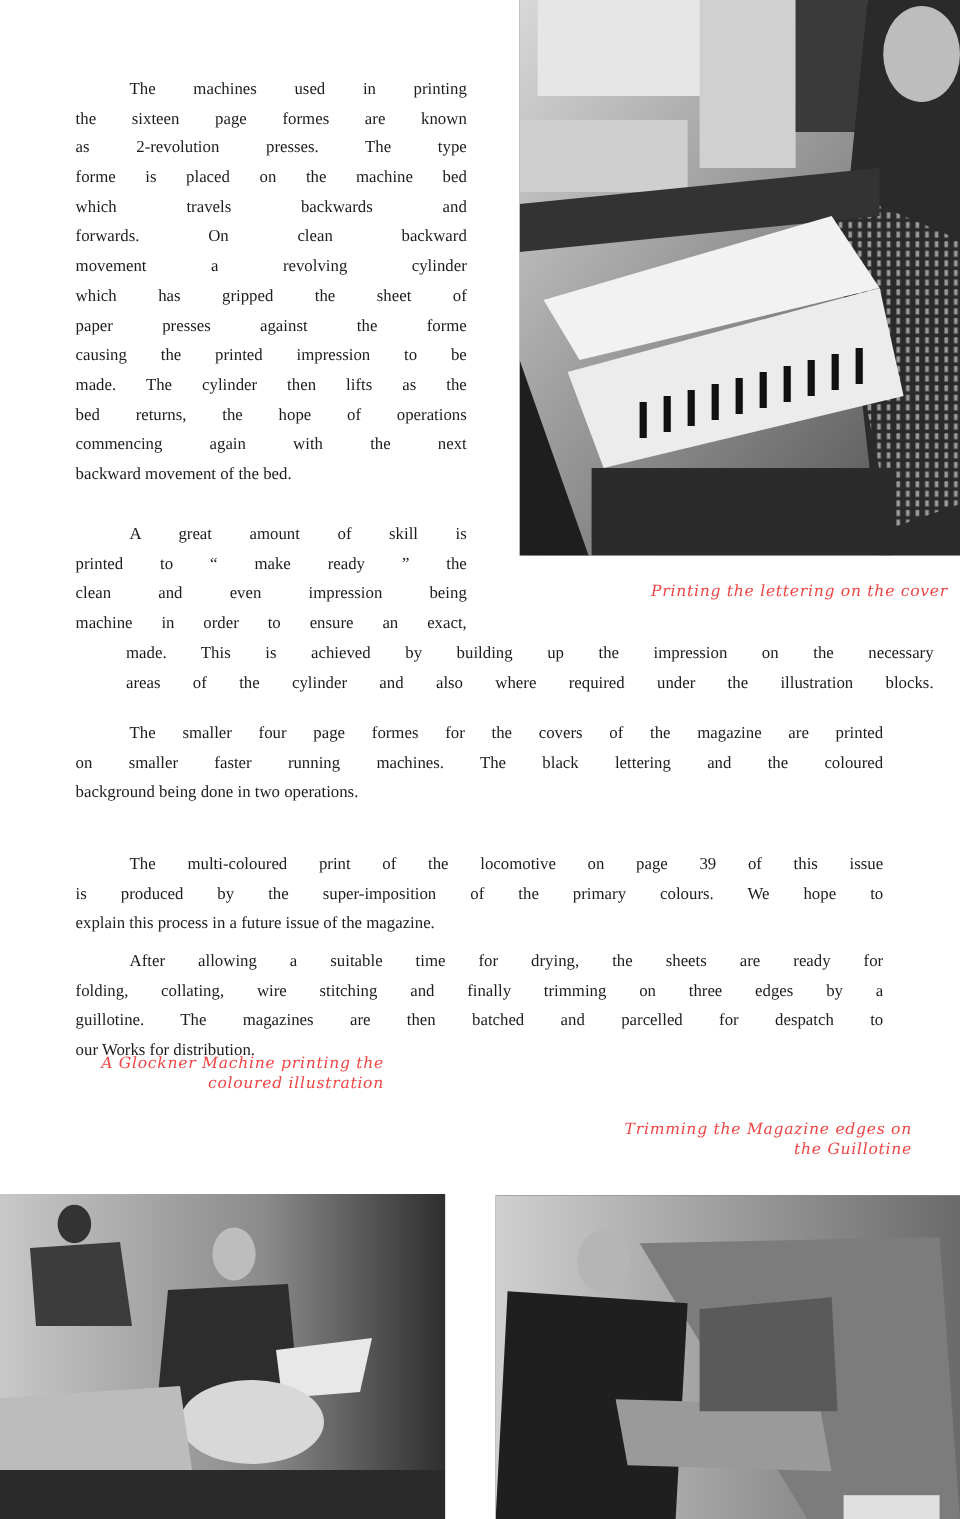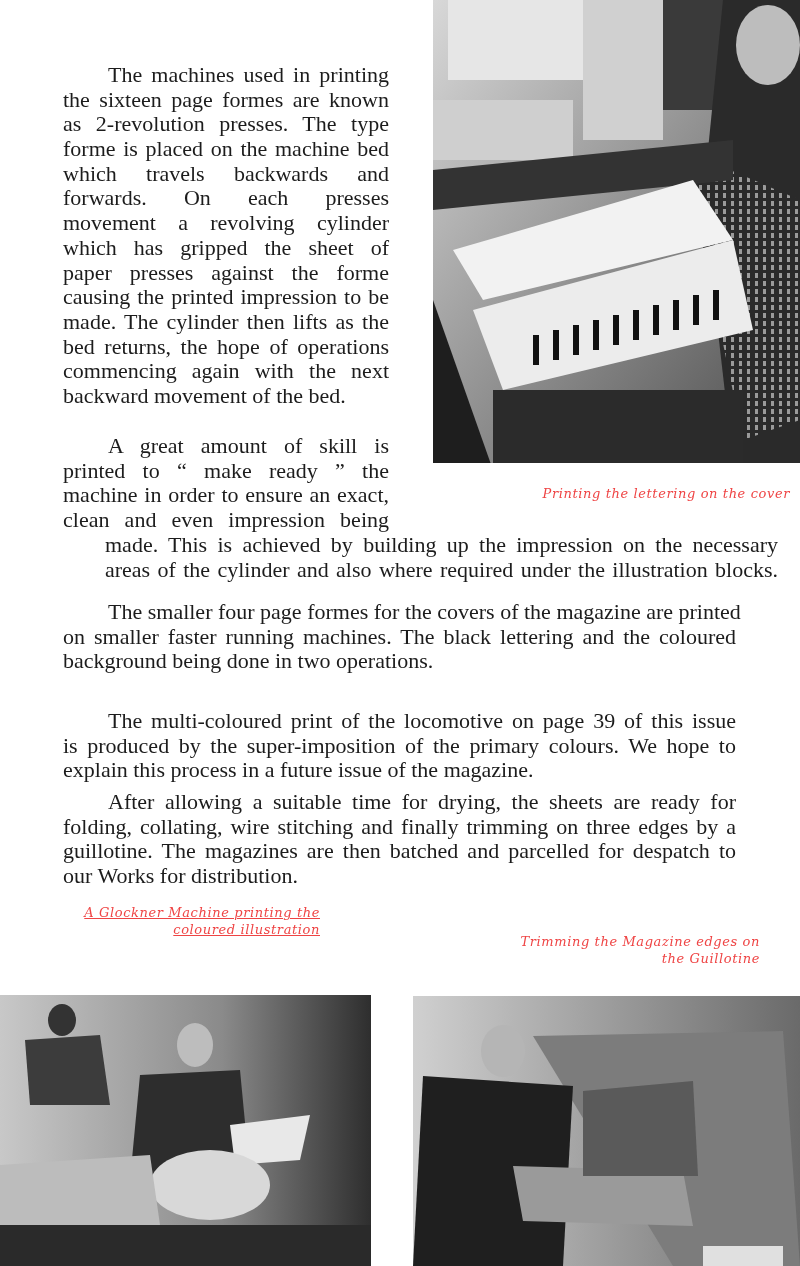--- a/index.html
+++ b/index.html
@@ -33,27 +33,27 @@
       position: absolute;
       font-family: "DejaVu Serif", "Liberation Serif", serif;
       font-style: italic;
       font-size: 13px;
       letter-spacing: 0.6px;
       color: #ef4444;
       text-align: right;
       line-height: 17px;
     }
     #cap-top { left: 470px; top: 485px; width: 320px; }
-    #cap-bl  { left: 20px; top: 904px; width: 300px; text-decoration: underline; }
+    #cap-bl  { left: 20px; top: 878px; width: 300px; }
     #cap-br  { left: 460px; top: 933px; width: 300px; }
 
     
     .para {
       position: absolute;
-      font-size: 22px;
+      font-size: 14px;
       line-height: 24.7px;
       text-align: justify;
       margin: 0;
     }
     .para .line {
       display: block;
       text-align: justify;
       text-align-last: justify;
       white-space: nowrap;
       height: 24.7px;
@@ -112,36 +112,36 @@
       <rect x="60" y="390" width="250" height="73" fill="#2b2b2b"></rect>
     </svg>
   </div>
 
   <div class="para" id="p1">
     <span class="line indent">The machines used in printing</span>
     <span class="line">the sixteen page formes are known</span>
     <span class="line">as 2-revolution presses. The type</span>
     <span class="line">forme is placed on the machine bed</span>
     <span class="line">which travels backwards and</span>
-    <span class="line">forwards. On each presses</span>
+    <span class="line">forwards. On clean backward</span>
     <span class="line">movement a revolving cylinder</span>
     <span class="line">which has gripped the sheet of</span>
     <span class="line">paper presses against the forme</span>
     <span class="line">causing the printed impression to be</span>
     <span class="line">made. The cylinder then lifts as the</span>
     <span class="line">bed returns, the hope of operations</span>
     <span class="line">commencing again with the next</span>
     <span class="line last">backward movement of the bed.</span>
   </div>
 
   <div class="para" id="p2">
     <span class="line indent">A great amount of skill is</span>
     <span class="line">printed to “ make ready ” the</span>
+    <span class="line">clean and even impression being</span>
     <span class="line">machine in order to ensure an exact,</span>
-    <span class="line">clean and even impression being</span>
   </div>
 
   <div class="caption" id="cap-top">Printing the lettering on the cover</div>
 
   <div class="para" id="p2b">
     <span class="line">made. This is achieved by building up the impression on the necessary</span>
     <span class="line">areas of the cylinder and also where required under the illustration blocks.</span>
   </div>
 
   <div class="para" id="p3">

